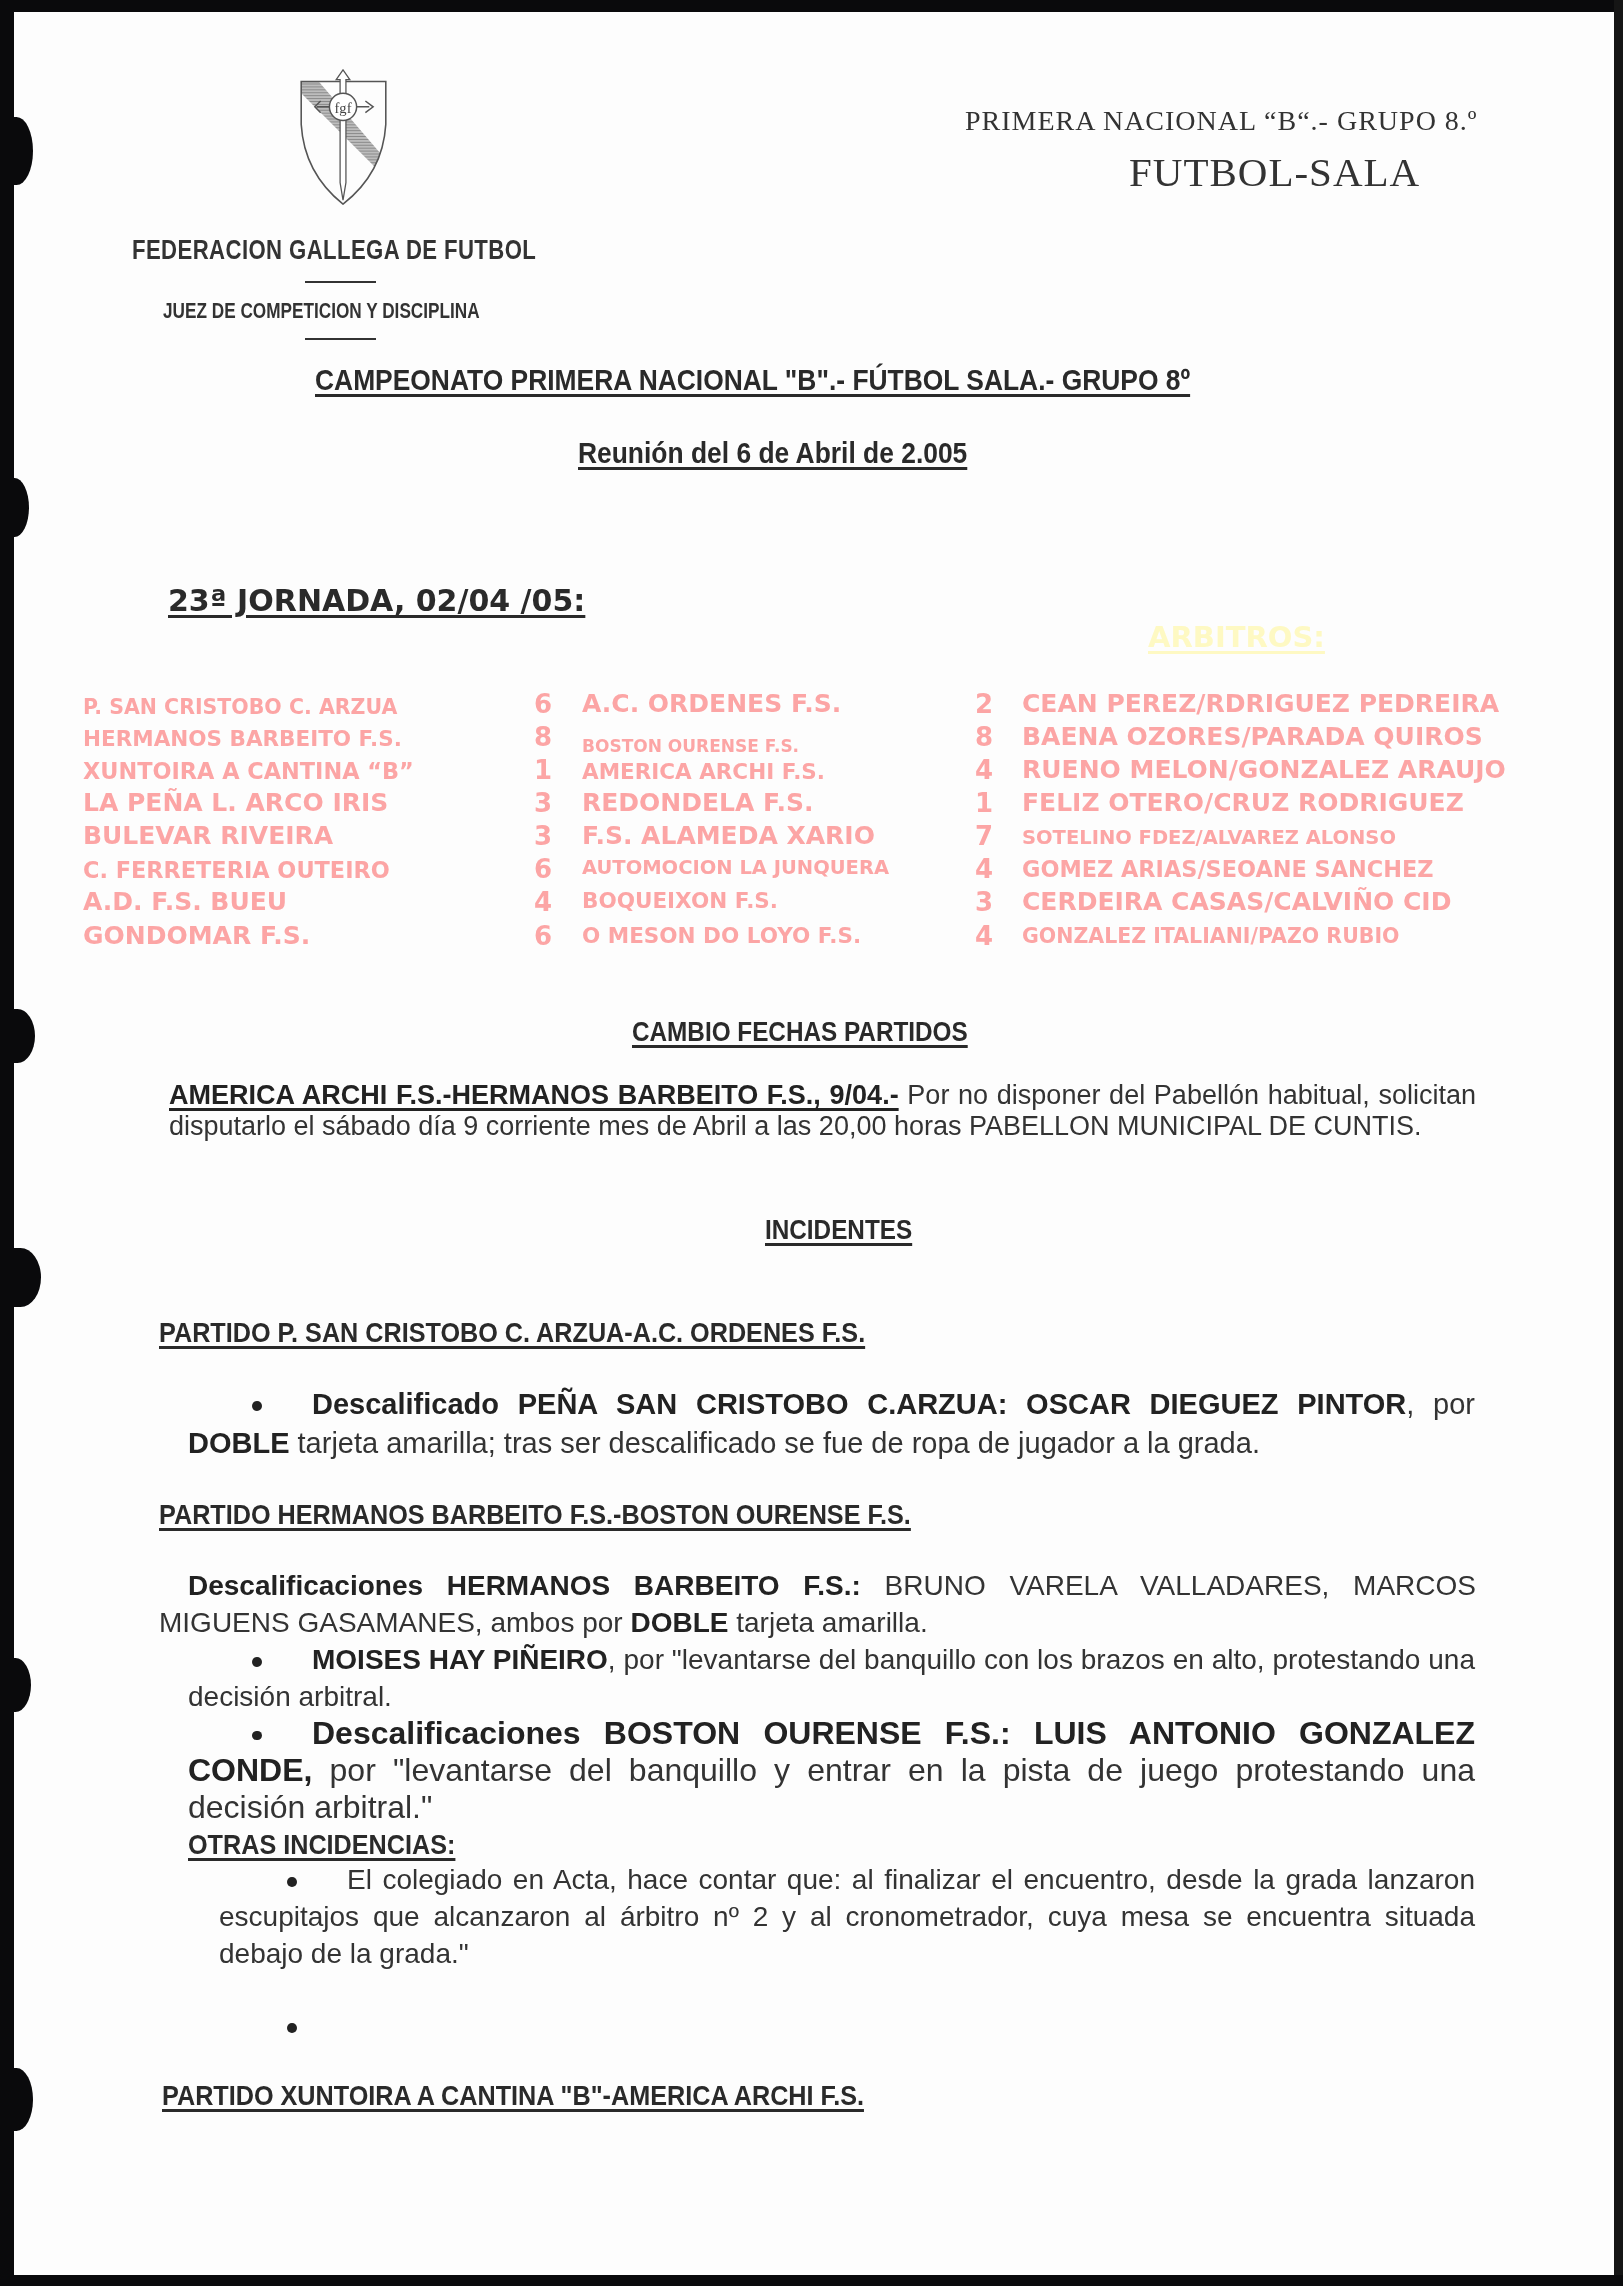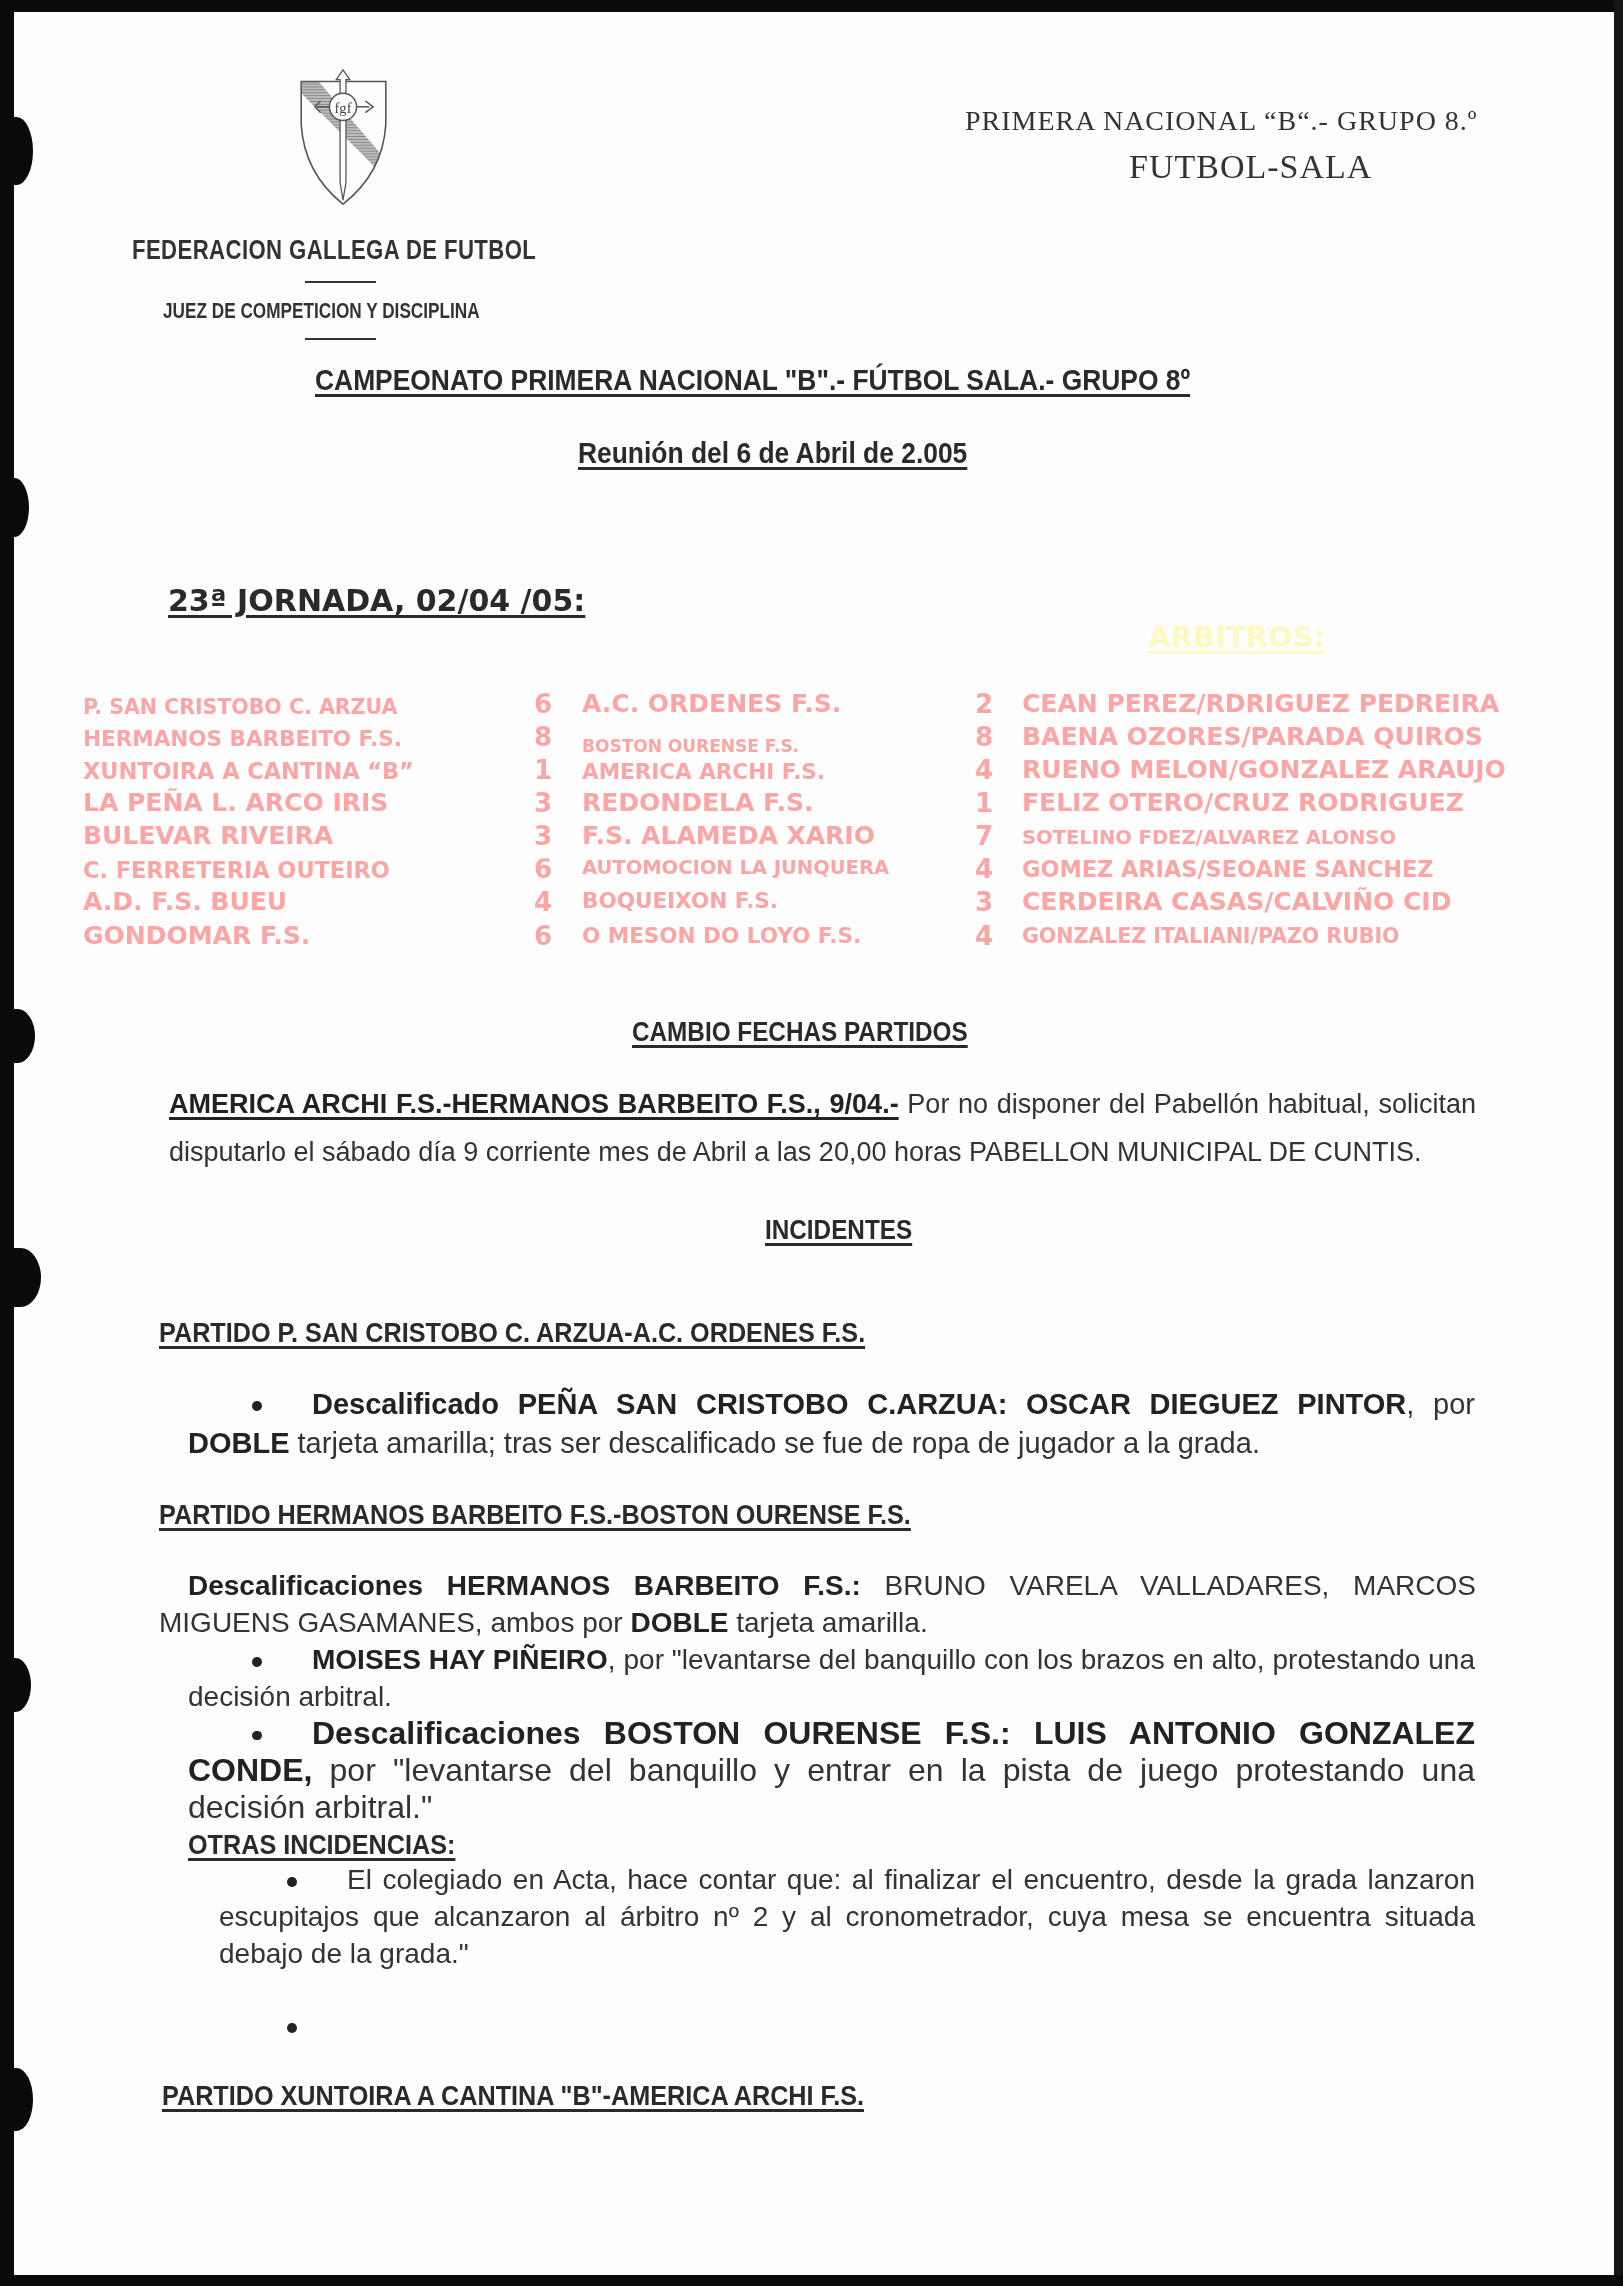--- a/index.html
+++ b/index.html
@@ -6,21 +6,21 @@
   body { width:1624px; height:2287px; background:#0a0a0c; position:relative; overflow:hidden; font-family:"DejaVu Sans", sans-serif; color:#2a2a2a; }
   .page { position:absolute; left:13.7px; top:11.7px; width:1600px; height:2275px; background:#fdfdfd; }
   .notch { position:absolute; background:#0a0a0c; border-radius:0 50% 50% 0; }
   .abs { position:absolute; white-space:nowrap; }
   .cond { font-family:"Liberation Sans", sans-serif; font-weight:bold; transform-origin:left top; }
   .serif { font-family:"Liberation Serif", serif; color:#333; }
   .u { text-decoration:underline; text-underline-offset:3.9px; text-decoration-thickness:2.9px; }
   .rule { position:absolute; height:2px; background:#333; }
   .row { position:absolute; left:0; width:1624px; height:33px; font-weight:bold; color:#fca5a5; }
   .row span { position:absolute; white-space:nowrap; }
-  .para { position:absolute; font-family:"Liberation Sans", sans-serif; font-size:27px; line-height:48px; color:#333; text-align:justify; }
+  .para { position:absolute; font-family:"Liberation Sans", sans-serif; font-size:27px; line-height:31px; color:#333; text-align:justify; }
   .para b { color:#222; }
   .bullet { display:inline-block; width:9.8px; height:9.8px; border-radius:50%; background:#222; vertical-align:middle; }
 </style>
 </head>
 <body>
 
 <div class="page"></div>
 
 <div class="notch" style="left:0;top:117px;width:33px;height:68px;"></div>
 <div class="notch" style="left:0;top:478px;width:29px;height:59px;"></div>
@@ -50,21 +50,21 @@
     <path d="M61 42 L74 42 M70 36 L78 42 L70 48" fill="none" stroke="#555" stroke-width="1.5"></path>
   </svg>
 </div>
 
 <div class="abs cond" style="left:132px;top:235px;font-size:27px;color:#333;letter-spacing:0.5px;transform:scaleX(0.82);">FEDERACION GALLEGA DE FUTBOL</div>
 <div class="rule" style="left:305px;top:281px;width:71px;"></div>
 <div class="abs cond" style="left:163px;top:299px;font-size:21.5px;color:#333;transform:scaleX(0.8);">JUEZ DE COMPETICION Y DISCIPLINA</div>
 <div class="rule" style="left:305px;top:338px;width:71px;"></div>
 
 <div class="abs serif" style="left:965px;top:105px;font-size:28px;letter-spacing:1px;">PRIMERA NACIONAL “B“.- GRUPO 8.º</div>
-<div class="abs serif" style="left:1129px;top:148px;font-size:34px;letter-spacing:1px;text-align:center;">FUTBOL-SALA</div>
+<div class="abs serif" style="left:1129px;top:148px;font-size:41px;letter-spacing:1px;text-align:center;">FUTBOL-SALA</div>
 
 <div class="abs cond u" style="left:315px;top:363px;font-size:30px;color:#2a2a2a;transform:scaleX(0.88);">CAMPEONATO PRIMERA NACIONAL "B".- FÚTBOL SALA.- GRUPO 8º</div>
 <div class="abs cond u" style="left:578px;top:436px;font-size:30px;color:#2a2a2a;transform:scaleX(0.88);">Reunión del  6 de  Abril de 2.005</div>
 
 <div class="abs u" style="left:168px;top:583px;font-size:30px;font-weight:bold;color:#2a2a2a;font-family:'DejaVu Sans',sans-serif;">23ª JORNADA,  02/04 /05:</div>
 <div class="abs u" style="left:1148px;top:620px;font-size:29px;font-weight:bold;color:#fef9c3;">ARBITROS:</div>
 
 <div id="matches">
   <div class="row" style="top:689px;">
     <span style="left:83px;top:5.9px;font-size:20.5px;">P. SAN CRISTOBO C. ARZUA</span>

